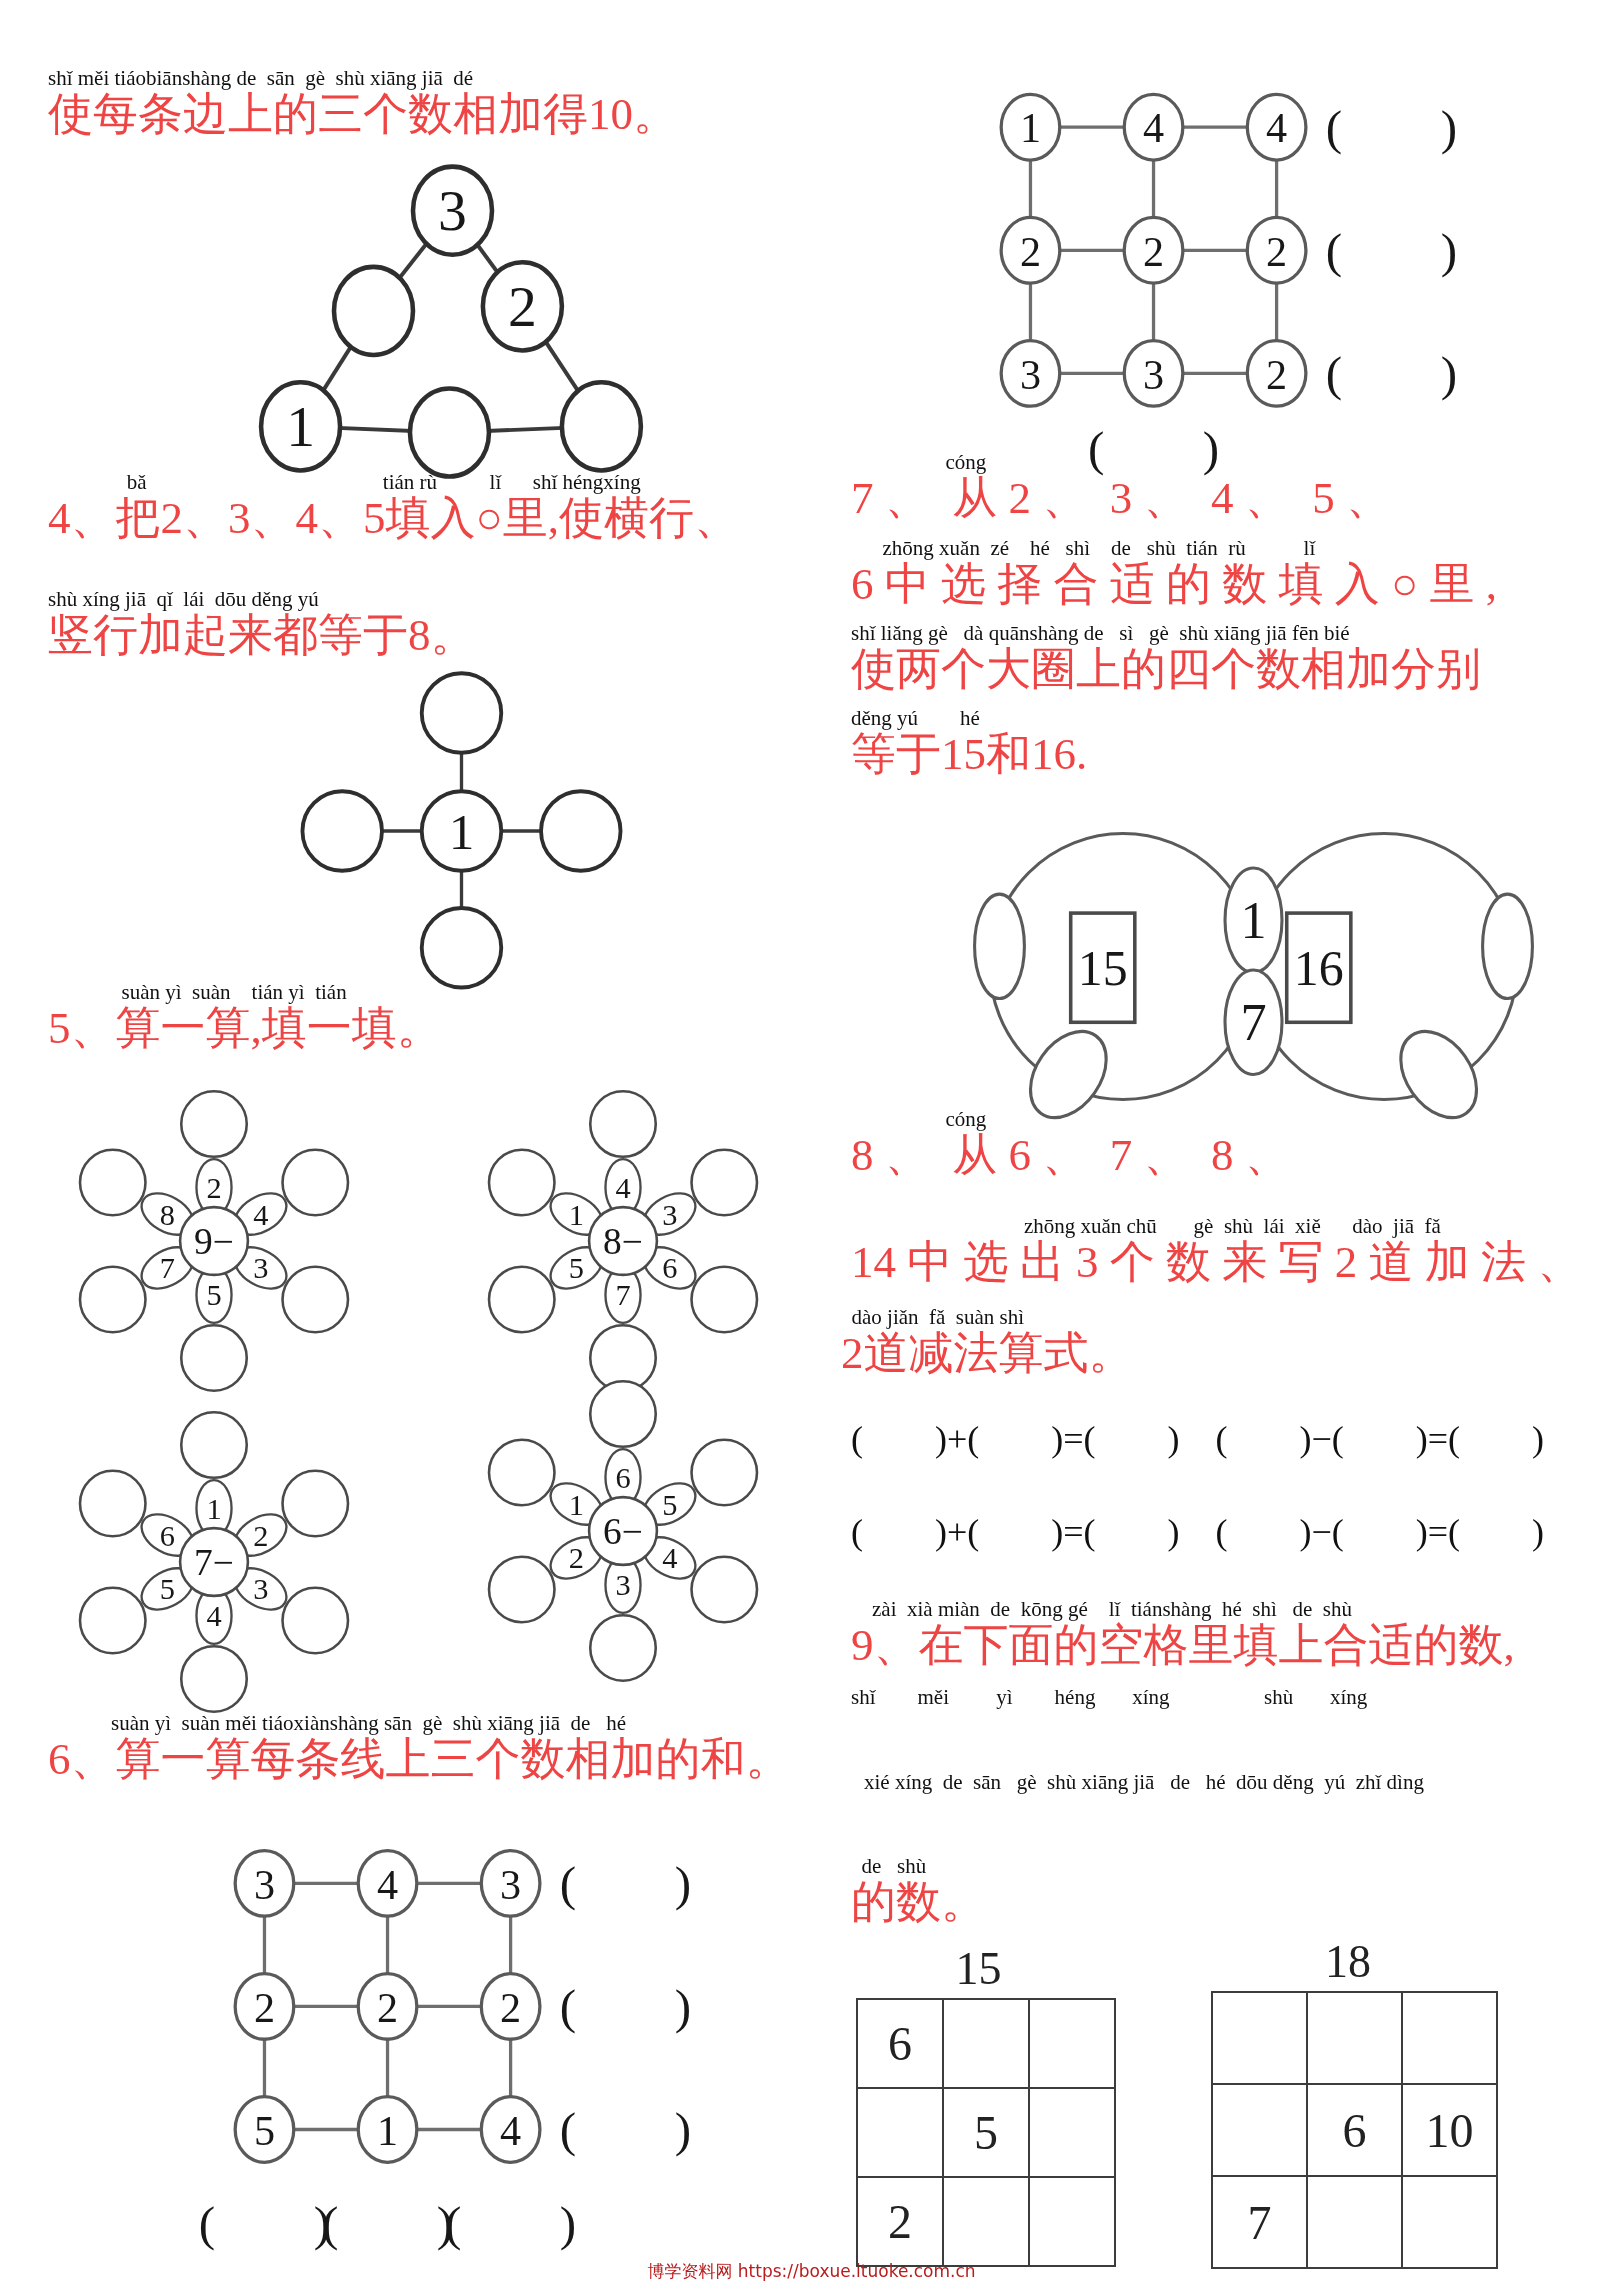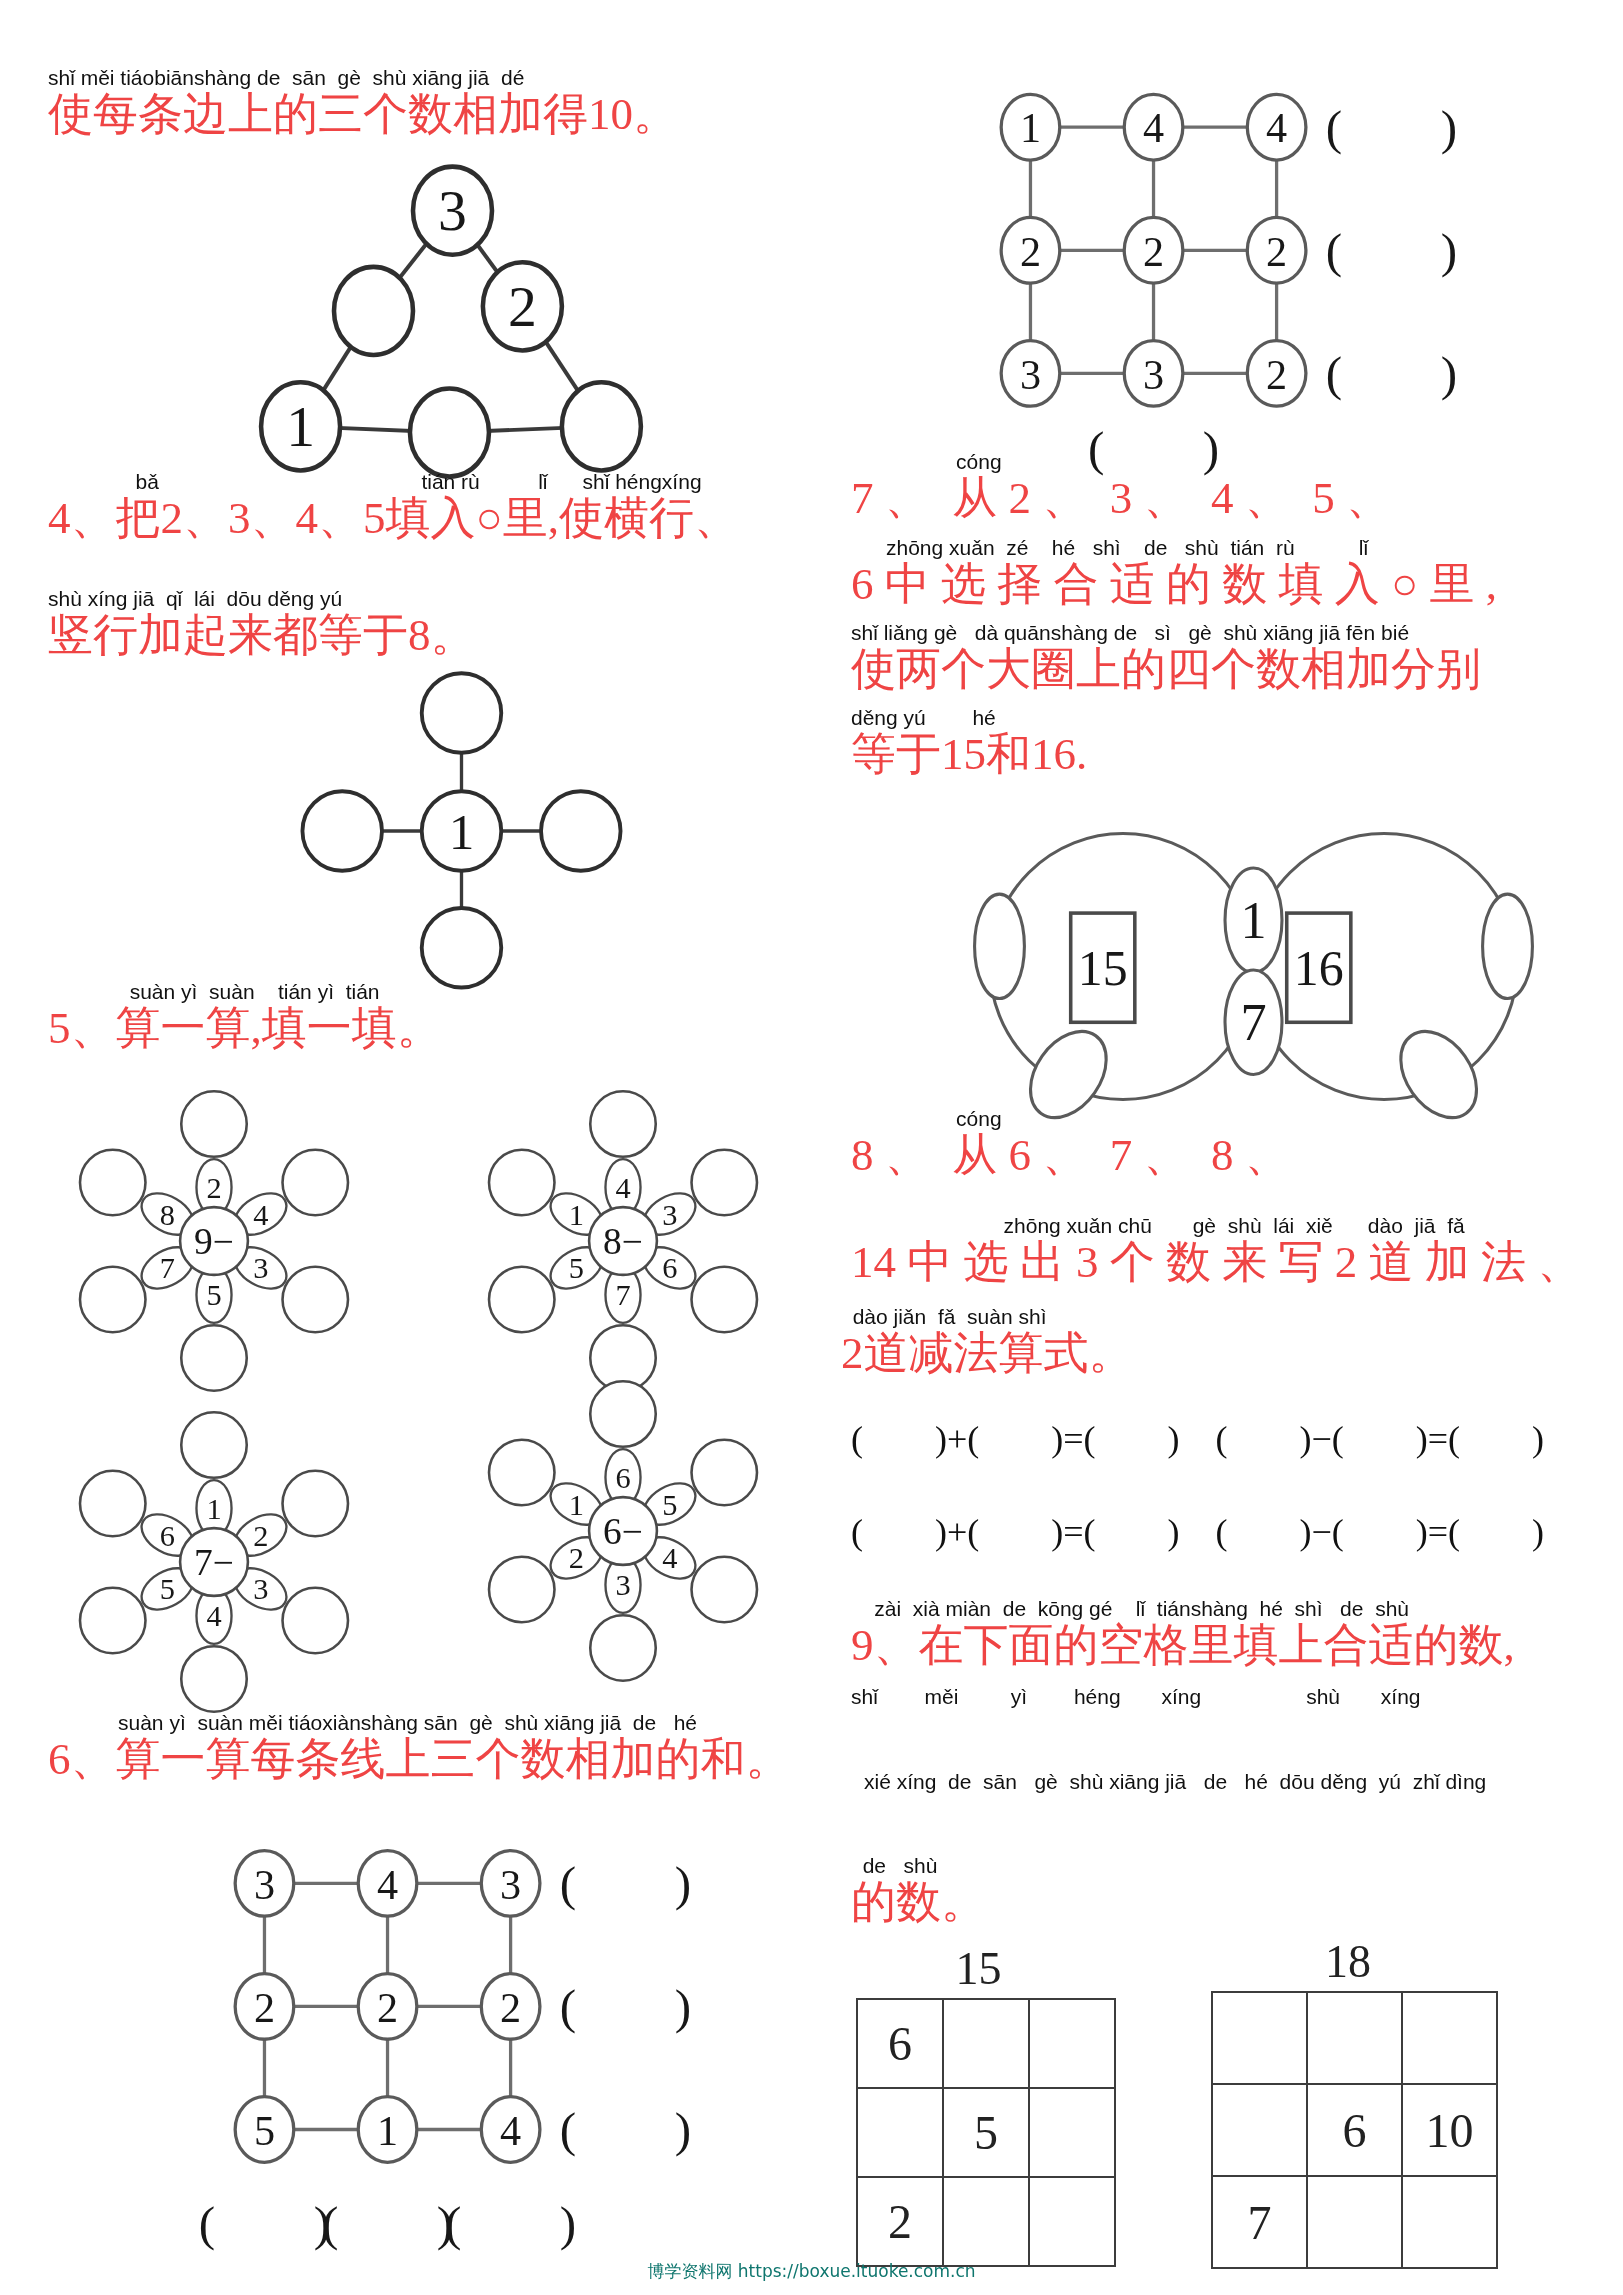--- a/index.html
+++ b/index.html
@@ -2,21 +2,21 @@
 <html style="font-size:7.6px"><head>
 <meta charset="utf-8">
 <style>
   html,body{margin:0;padding:0;}
   body{
     width:1623px;height:2295px;position:relative;background:#ffffff;
     font-family:"Liberation Serif","DejaVu Serif",serif;color:#1a1a1a;overflow:hidden;
   }
   .line{position:absolute;}
   .py{
-    font-family:Liberation Sans, sans-serif;
+    font-family:Liberation Serif, serif;
     font-size:21px;line-height:1.05;white-space:pre;color:#111;
   }
   .cn{
     font-family:"Liberation Serif","DejaVu Serif",serif;
     font-size:45px;line-height:1.12;white-space:pre;color:#ef4444;
   }
   .eq{
     position:absolute;font-family:"Liberation Serif","DejaVu Serif",serif;
     font-size:36px;white-space:pre;color:#111;
   }
@@ -36,21 +36,21 @@
   table.ms td{
     border:2.9px solid #3c3c3c;text-align:center;vertical-align:middle;
     font-size:48px;font-family:"Liberation Serif","DejaVu Serif",serif;color:#222;
   }
   .ms-header{
     position:absolute;text-align:center;font-size:46px;color:#222;
     font-family:"Liberation Serif","DejaVu Serif",serif;
   }
   .footer{
     position:absolute;left:0;top:2260px;width:100%;text-align:center;
-    font-family:"DejaVu Sans","Liberation Sans",sans-serif;font-size:17px;color:#0f766e;
+    font-family:"DejaVu Sans","Liberation Sans",sans-serif;font-size:17px;color:#b91c1c;
   }
 </style>
 </head>
 <body>
 
 <div class="line" style="left:48px;top:67px;">
   <div class="py">shǐ měi tiáobiānshàng de  sān  gè  shù xiāng jiā  dé</div>
   <div class="cn">使每条边上的三个数相加得10。</div>
 </div>
 

